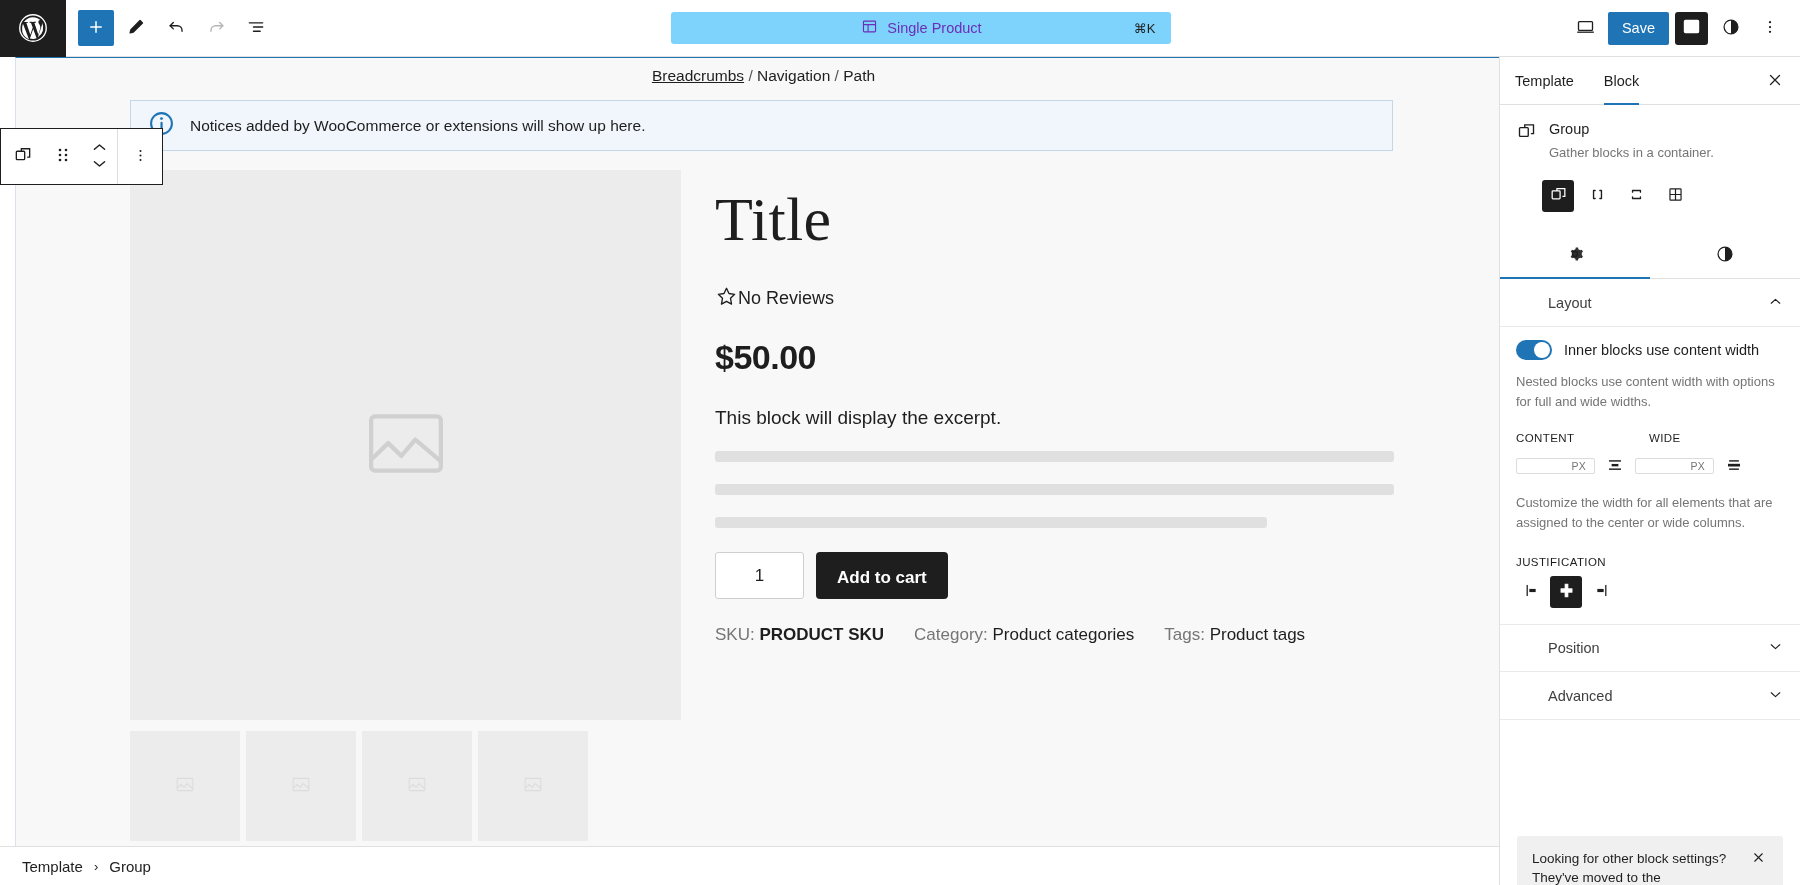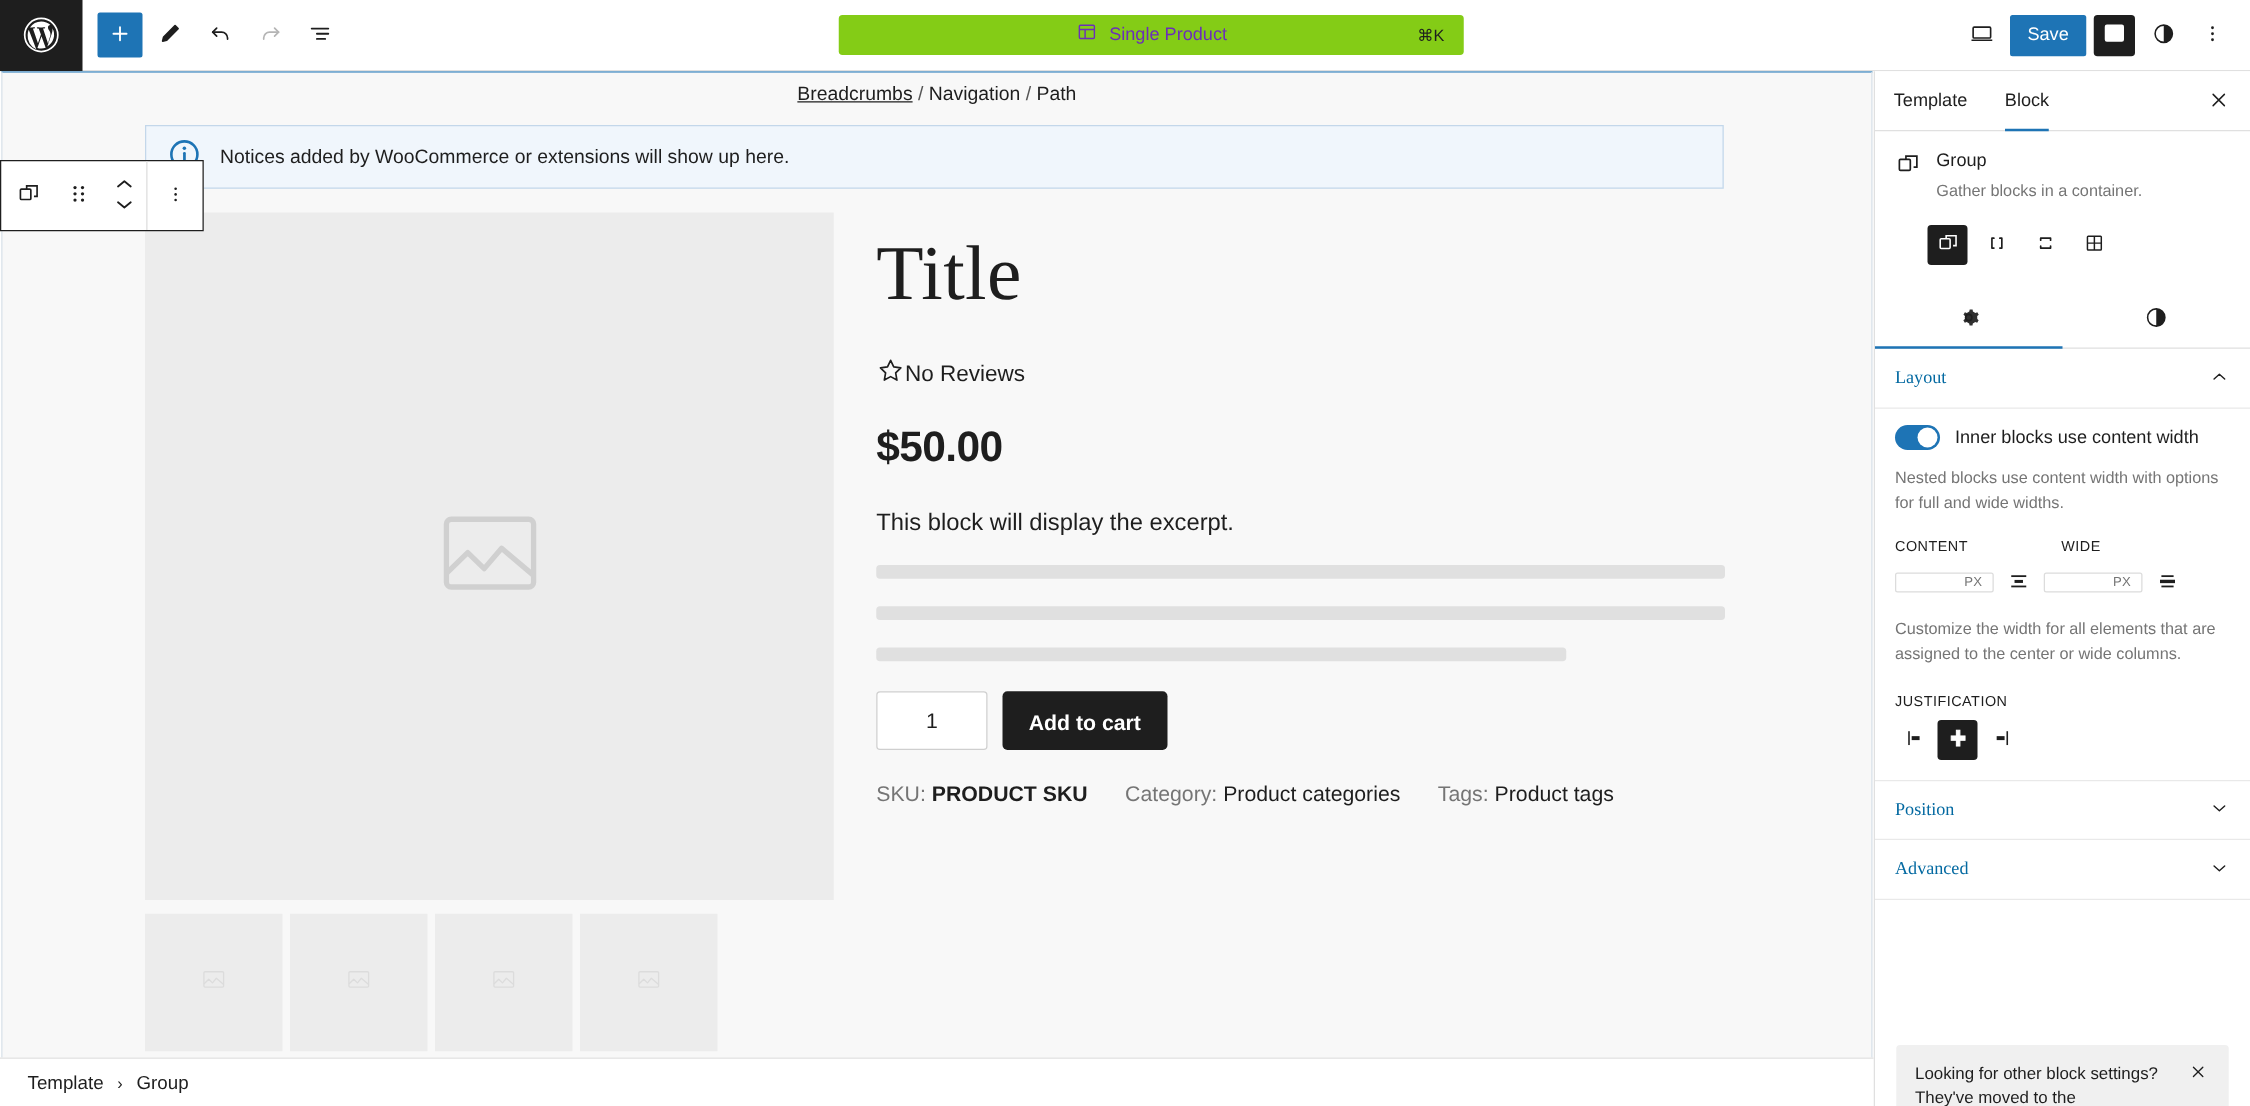--- a/index.html
+++ b/index.html
@@ -28,21 +28,21 @@
     display: flex; align-items: center; justify-content: center;
     background: transparent; border: none; cursor: pointer;
   }
   .tb-btn.primary { background: #1e74b5; }
   .tb-btn.primary svg { stroke: #fff; }
   .tb-btn svg { stroke: #1e1e1e; }
   .tb-btn.disabled svg { stroke: #b5b5b5; }
 
   .tb-center { flex: 1; display: flex; justify-content: center; }
   #command-bar {
-    width: 500px; height: 32px; background: #84cc16; border-radius: 3px;
+    width: 500px; height: 32px; background: #7dd3fc; border-radius: 3px;
     display: flex; align-items: center; justify-content: center; position: relative;
     cursor: pointer;
   }
   #command-bar .cb-inner { display: flex; align-items: center; gap: 9px; }
   #command-bar .cb-label { font-size: 14.5px; color: #6c2eb9; }
   #command-bar .cb-shortcut {
     position: absolute; right: 16px; font-size: 13px; color: #1e1e1e;
   }
 
   .tb-right { display: flex; align-items: center; gap: 6px; padding-right: 14px; flex: none; }
@@ -58,21 +58,21 @@
   }
   .tb-sq.active { background: #1e1e1e; }
   .tb-sq.active svg { stroke: #fff; fill: #fff; }
 
   
   #canvas-wrap {
     position: absolute; top: 57px; left: 0; width: 1499px; height: 828px;
     background: #fff; overflow: hidden;
   }
   #canvas-frame {
-    position: absolute; top: 0; left: 1px; width: 1497px; height: 810px;
+    position: absolute; top: 0; left: 15px; width: 1497px; height: 810px;
     background: #f8f8f8; border-left: 1px solid #d9e2ea;
     border-right: 1px solid #d9e2ea; border-bottom: 1px solid #d9e2ea;
     border-top: 1px solid #1e74b5;
     overflow: hidden;
   }
 
   #breadcrumb-row {
     position: absolute; top: 9px; left: 0; width: 100%;
     text-align: center; font-size: 15.5px; color: #1e1e1e;
   }
@@ -205,21 +205,21 @@
   .sub-tab.active::after {
     content: ""; position: absolute; left: 0; right: 0; bottom: -1px;
     height: 2px; background: #1e74b5;
   }
 
   .panel-head {
     height: 48px; display: flex; align-items: center; justify-content: space-between;
     padding: 0 16px; border-bottom: 1px solid #e9e9e9; cursor: pointer;
     background: none; border-left: none; border-right: none; border-top: none; width: 100%;
   }
-  .panel-head .ph-title { font-size: 14.5px; color: #0369a1; font-family: Liberation Serif, serif; }
+  .panel-head .ph-title { font-size: 14.5px; color: #404040; font-family: Liberation Sans, sans-serif; margin-left: 32px; }
 
   #layout-body { padding: 13px 8px 16px 16px; }
   .toggle-row { display: flex; align-items: center; gap: 12px; }
   .switch {
     width: 36px; height: 20px; border-radius: 10px; background: #1e74b5;
     position: relative; flex: none; cursor: pointer;
   }
   .switch .knob {
     position: absolute; top: 2px; right: 2px; width: 16px; height: 16px;
     border-radius: 50%; background: #fff;

